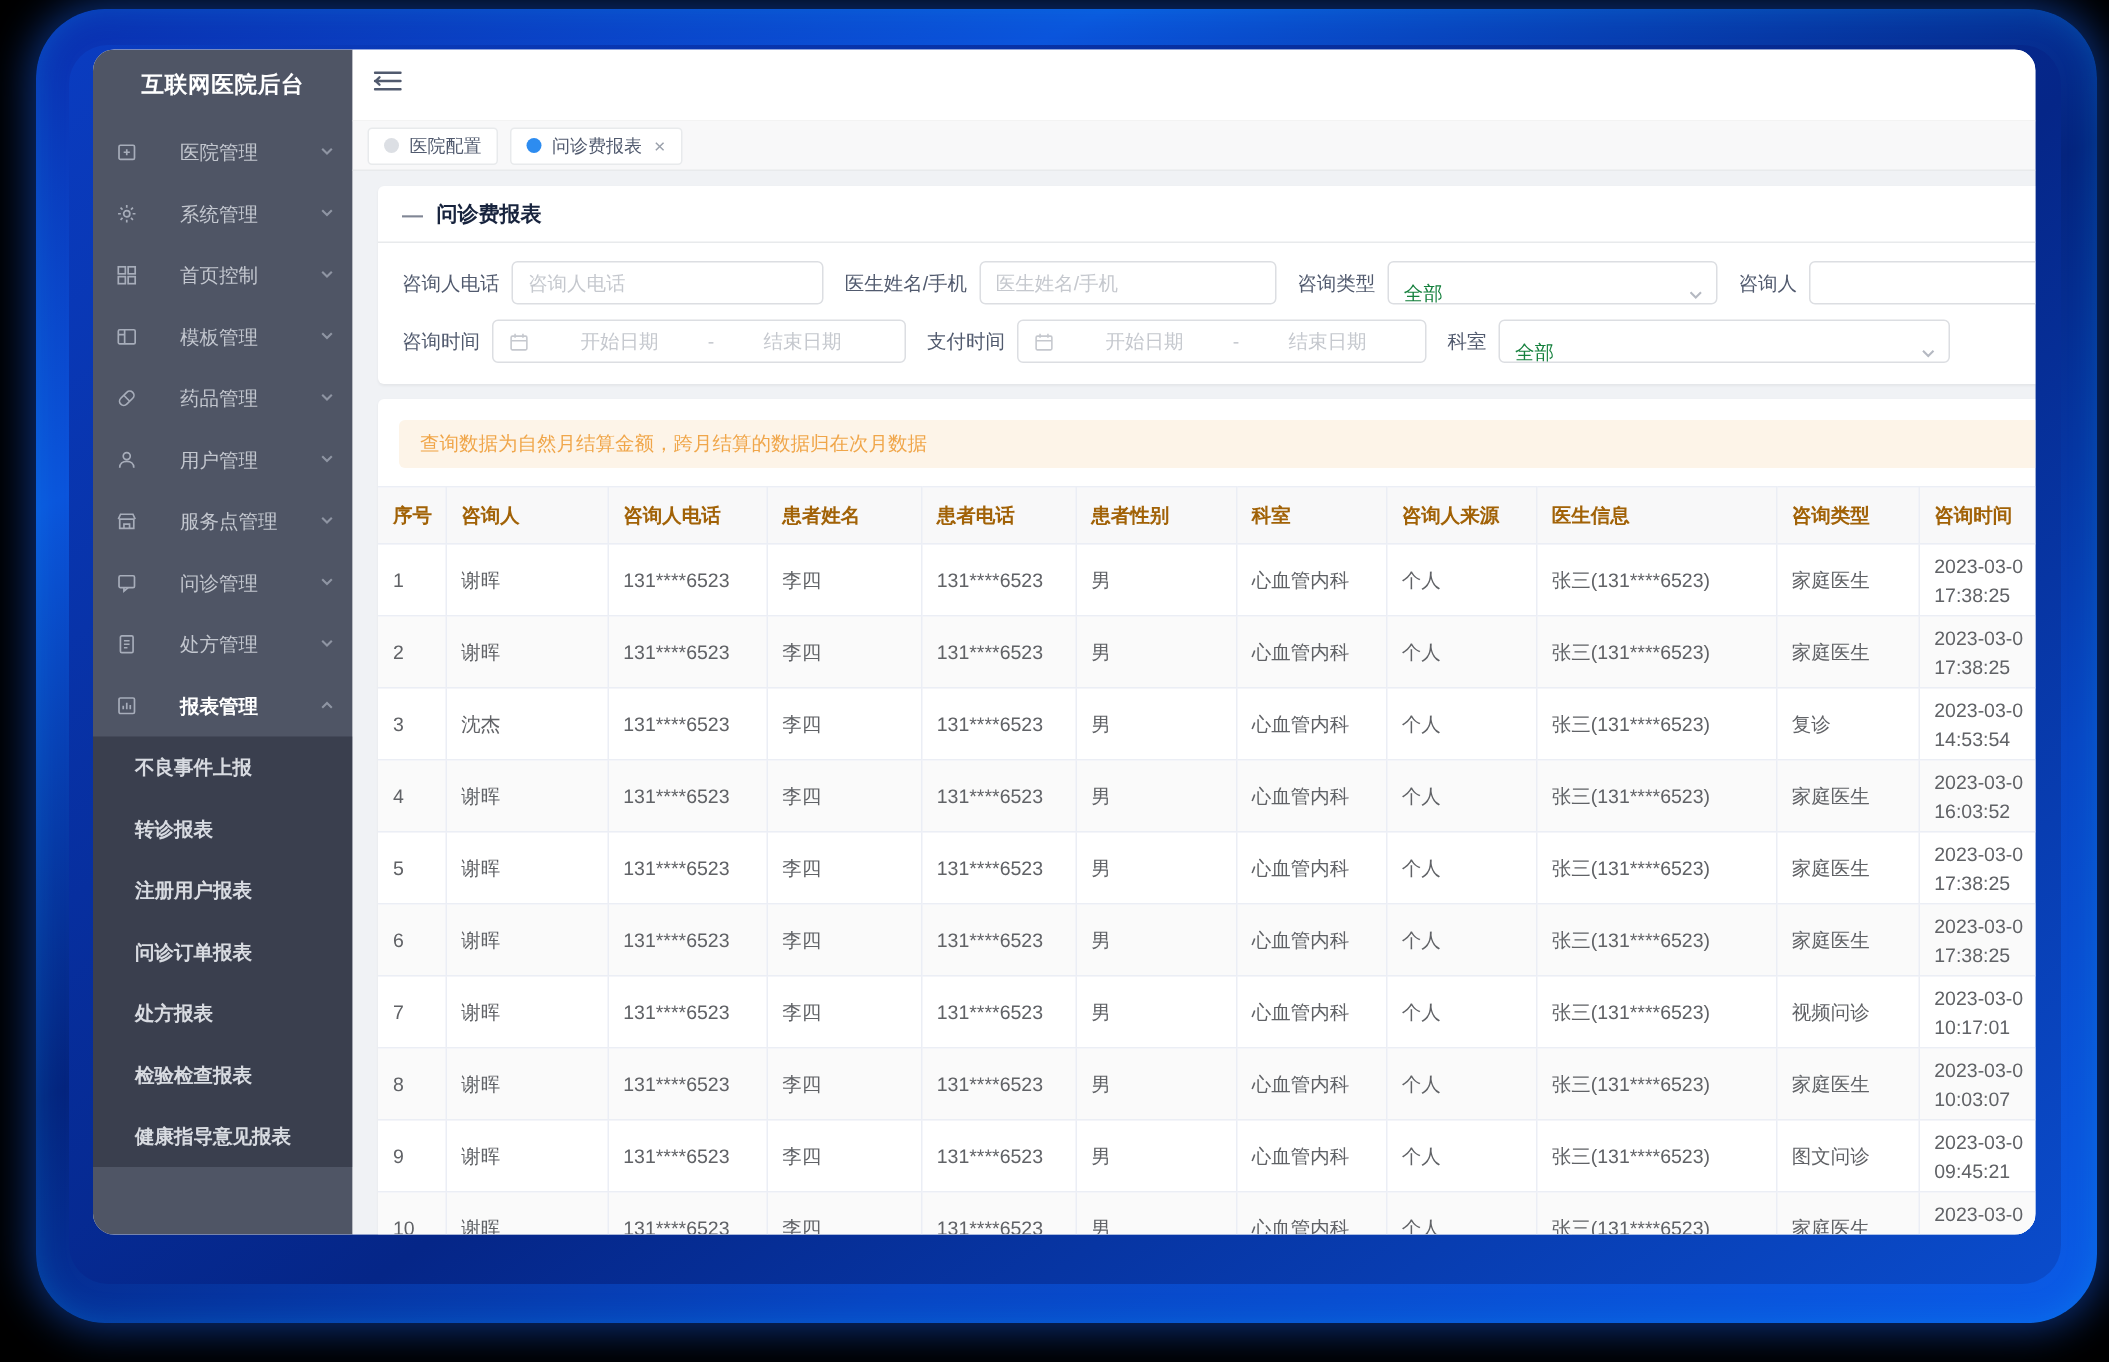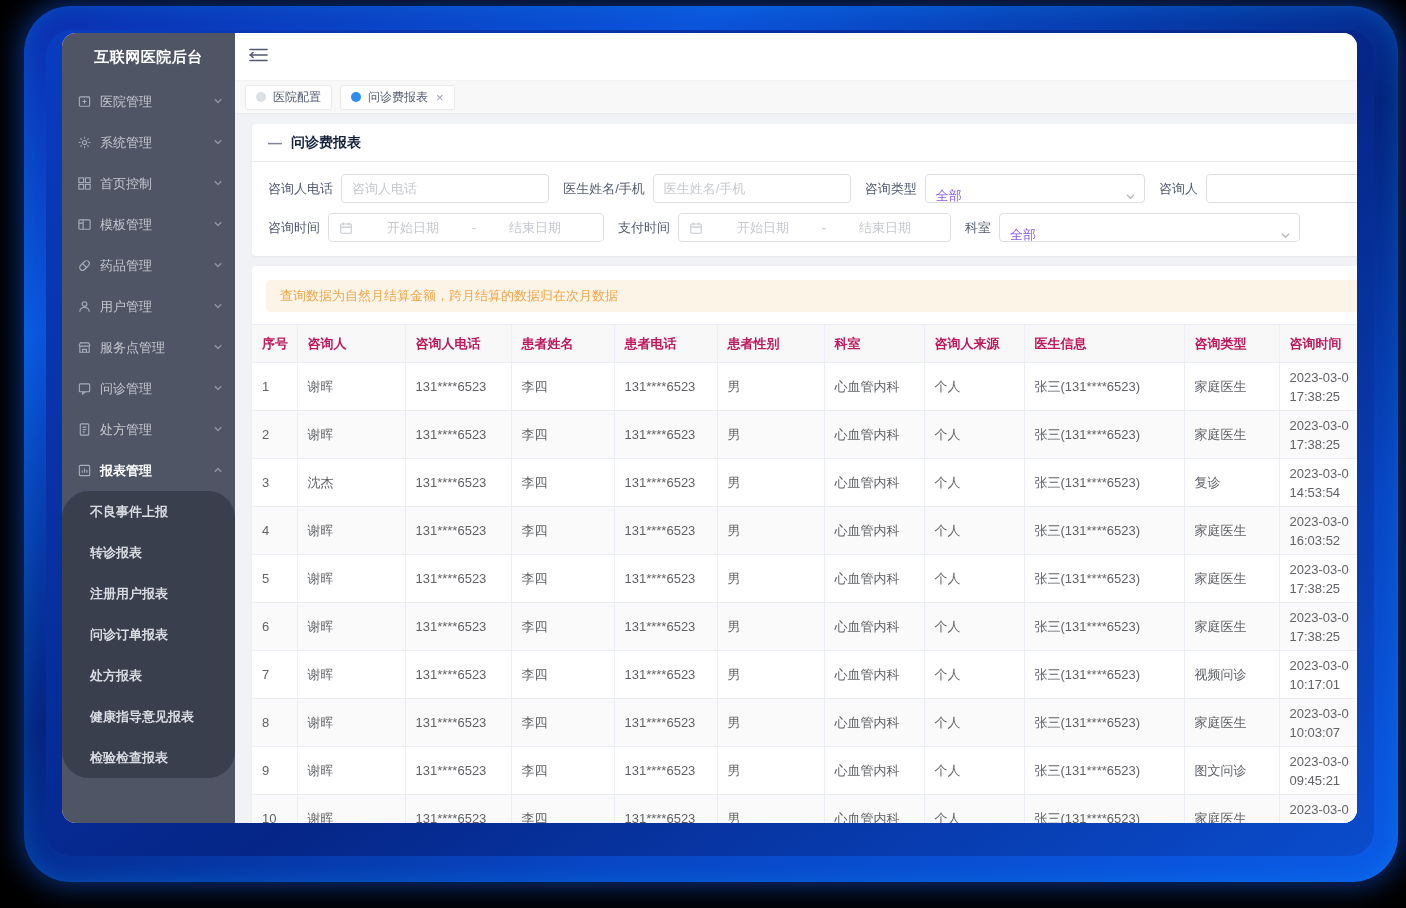--- a/index.html
+++ b/index.html
@@ -20,25 +20,25 @@
     background:#fff; border-radius:14px; overflow:hidden; display:flex; }
 
   
   .sidebar { width:173px; min-width:173px; height:100%; background:#4f5565; color:#c3c7cf; overflow:hidden; }
   .sidebar-title { height:48px; line-height:48px; text-align:center; color:#fff;
     font-size:15px; font-weight:700; letter-spacing:.5px; }
   .side-item { height:41px; display:flex; align-items:center; padding:0 12px 0 15px;
     font-size:13px; cursor:pointer; }
   .side-item .s-icon { width:16px; height:16px; margin-right:7px; flex:0 0 16px; display:flex; align-items:center; }
   .side-item .s-icon svg { width:15px; height:15px; stroke:#a7adba; fill:none; stroke-width:1.2; }
-  .side-item .s-label { flex:1; white-space:nowrap; }
+  .side-item .s-label { flex:1; white-space:nowrap;margin-left:20px; }
   .side-item .s-chevron svg { width:10px; height:10px; stroke:#8f95a3; fill:none; stroke-width:1.4; }
   .side-item.expanded .s-chevron svg { transform:rotate(180deg); }
   .side-item.active { color:#fff; font-weight:700; }
-  .submenu { background:#3a3f4e;border-radius:27px; }
+  .submenu { background:#3a3f4e; }
   .sub-item { height:41px; line-height:41px; padding-left:28px; font-size:13px;
     color:#d8dbe1; font-weight:700; cursor:pointer; white-space:nowrap; }
 
   
   .main { flex:1; height:100%; display:flex; flex-direction:column; overflow:hidden; }
   .topbar { height:48px; min-height:48px; background:#fff; display:flex; align-items:center;
     padding-left:14px; border-bottom:1px solid #f3f3f3; }
   .collapse-icon svg { width:19px; height:16px; stroke:#515a6e; stroke-width:1.6; }
   .tabbar { height:33px; min-height:33px; background:#f8f8f9; border-bottom:1px solid #e8eaec;
     display:flex; align-items:center; padding-left:10px; gap:8px; }
@@ -60,34 +60,34 @@
   .frow { display:flex; margin-bottom:10px; }
   .frow:last-child { margin-bottom:2px; }
   .fitem { display:flex; align-items:center; }
   .fitem.c1 { width:350px; } .fitem.c2 { width:347px; } .fitem.c3 { width:349px; }
   .fitem.c4 { width:300px; }
   .flabel { font-size:13px; color:#515a6e; margin-right:8px; white-space:nowrap; }
   .finput, .fselect, .fdaterange { flex:1; height:29px; border:1px solid #dcdee2;
     border-radius:4px; background:#fff; margin-right:14px; font-size:13px; }
   .finput { padding:0 10px; color:#515a6e; outline:none; }
   .finput::placeholder { color:#c5c8ce; }
-  .fselect { display:flex; align-items:center; padding:15px 8px 0 10px; color:#8b5cf6; cursor:pointer; }
+  .fselect { display:flex; align-items:center; padding:15px 8px 0 10px; color:#15803d; cursor:pointer; }
   .fselect .sel-val { flex:1; }
   .fselect svg { width:11px; height:11px; stroke:#b5b9c2; fill:none; stroke-width:1.4; }
   .fdaterange { display:flex; align-items:center; padding:0 10px; color:#c5c8ce; cursor:pointer; }
   .fdaterange svg { width:14px; height:14px; stroke:#c5c8ce; fill:none; stroke-width:1.2; margin-right:14px; }
   .dr-start, .dr-end { width:92px; text-align:center; }
   .dr-sep { width:30px; text-align:center; color:#c5c8ce; }
 
   
   .table-card { margin-top:10px; padding-top:14px; }
   .warning-banner { margin:0 14px 12px 14px; background:#fdf4e8; color:#f0a64a;
     font-size:13px; padding:7px 14px; border-radius:4px; }
   table { border-collapse:collapse; table-layout:fixed; width:1160px; font-size:13px; }
-  th { background:#f8f8f9; color:#be185d; font-weight:700; text-align:left;
+  th { background:#f8f8f9; color:#a16207; font-weight:700; text-align:left;
     height:38px; padding:0 10px; border:1px solid #ebeef5; white-space:nowrap; }
   td { color:#606266; height:48px; padding:0 10px; border:1px solid #ebeef5; white-space:nowrap; }
   tbody tr:nth-child(even) td { background:#fafafa; }
   table tr th:first-child, table tr td:first-child { border-left:none; }
   .td-time div { line-height:19px; }
 </style>
 </head>
 <body>
 
 <div class="stage">
@@ -252,22 +252,22 @@
                 <path d="M1.8 3.2L5 6.4l3.2-3.2" fill="none"></path>
               </svg>
     </span>
   </div>
 <div class="submenu">
             <div class="sub-item">不良事件上报</div>
             <div class="sub-item">转诊报表</div>
             <div class="sub-item">注册用户报表</div>
             <div class="sub-item">问诊订单报表</div>
             <div class="sub-item">处方报表</div>
+            <div class="sub-item">检验检查报表</div>
             <div class="sub-item">健康指导意见报表</div>
-            <div class="sub-item">检验检查报表</div>
           </div>
         </nav>
     </aside>
 
     <div class="main">
       <header class="topbar">
         <span class="collapse-icon">
           <svg viewBox="0 0 19 16">
               <path d="M1 2.5h17M1 8h17M1 13.5h17" stroke-linecap="round"></path>
               <path d="M4 5.5L1.5 8L4 10.5" stroke-linecap="round" fill="none"></path>

